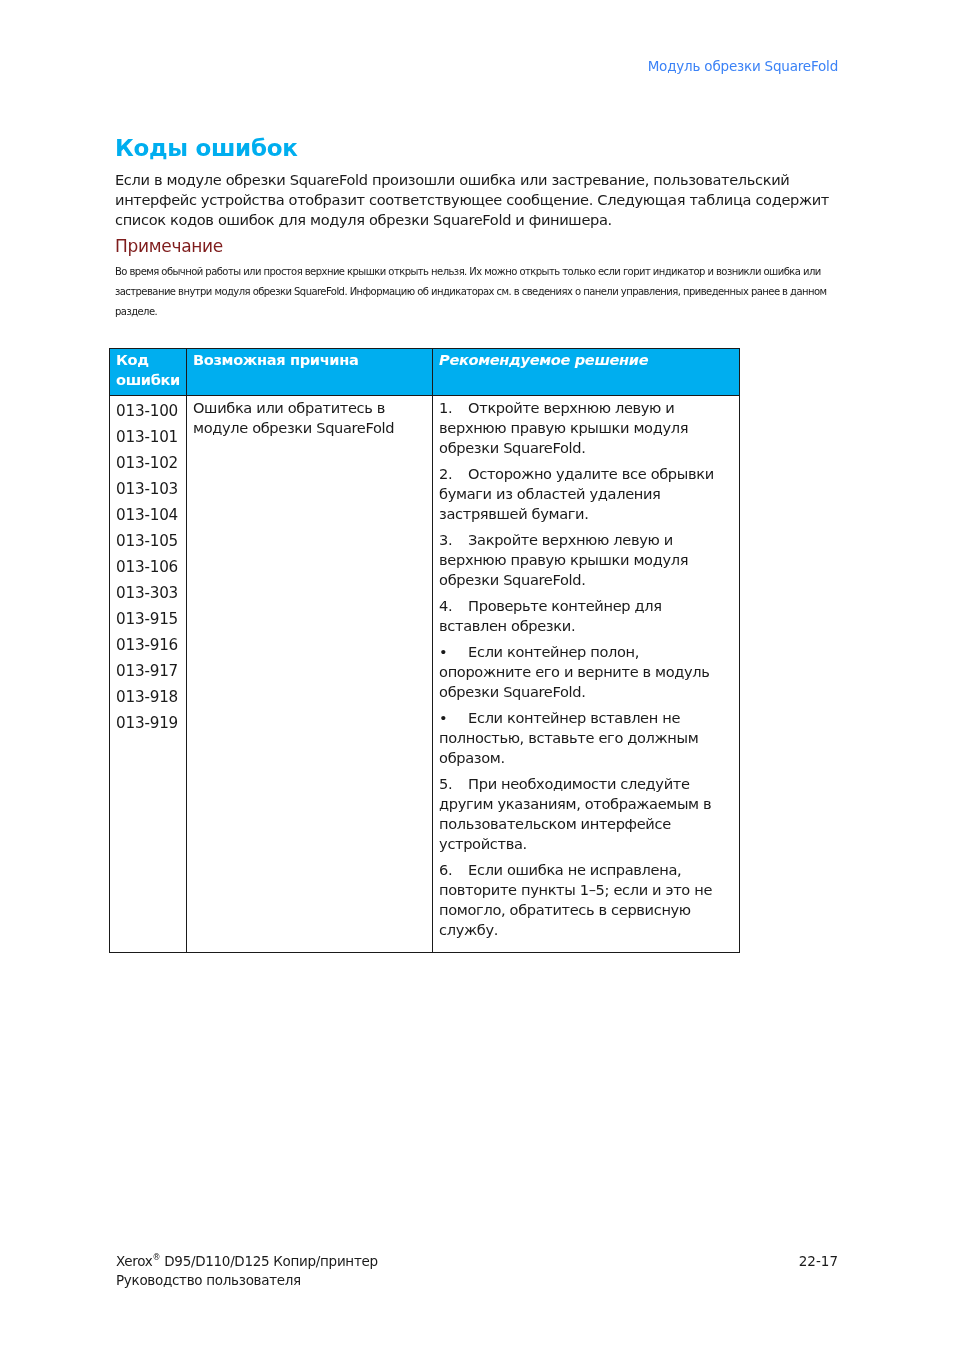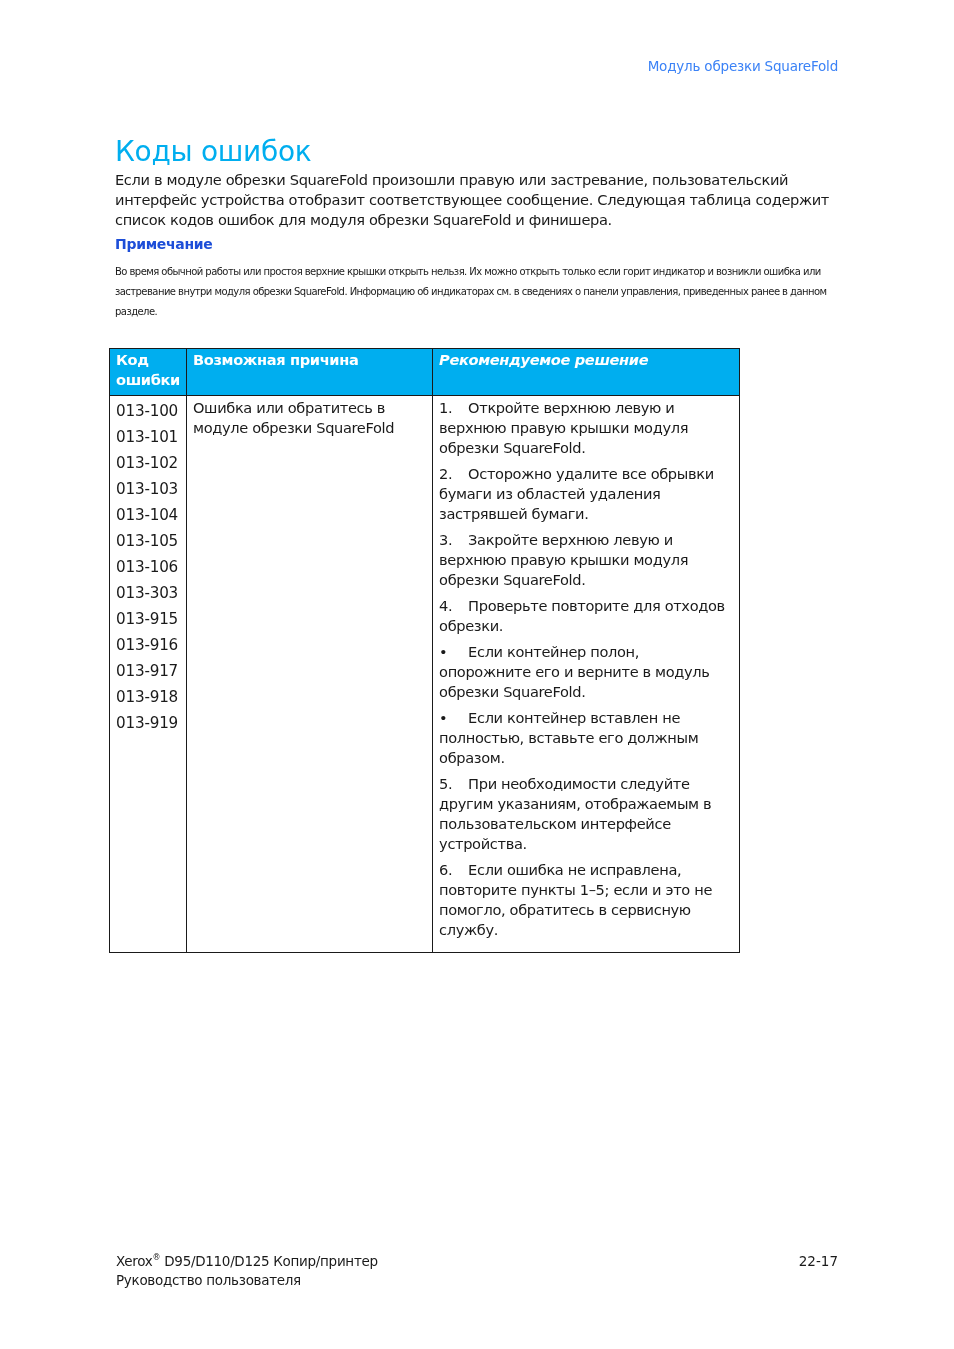--- a/index.html
+++ b/index.html
@@ -21,42 +21,42 @@
       right: 116px;
       font-size: 13.5px;
       letter-spacing: -0.2px;
       color: #3b82f6;
     }
     .section-title {
       position: absolute;
       left: 115px;
       top: 135px;
       margin: 0;
-      font-size: 28px;
-      font-weight: normal;
+      font-size: 23px;
+      font-weight: bold;
       color: #00aeef;
       letter-spacing: -0.3px;
     }
     .intro {
       position: absolute;
       left: 115px;
       top: 170px;
       width: 720px;
       margin: 0;
       font-size: 14.6px;
       line-height: 20px;
       letter-spacing: -0.35px;
     }
     .note-label {
       position: absolute;
       left: 115px;
       top: 236px;
-      font-size: 14px;
-      font-weight: bold;
-      color: #1d4ed8;
+      font-size: 17px;
+      font-weight: normal;
+      color: #7f1d1d;
       letter-spacing: -0.3px;
     }
     .note-text {
       position: absolute;
       left: 115px;
       top: 262px;
       width: 720px;
       margin: 0;
       font-size: 10px;
       line-height: 20px;
@@ -131,21 +131,21 @@
       line-height: 19px;
     }
   </style>
 </head>
 <body>
 
 <div class="running-header">Модуль обрезки SquareFold</div>
 
 <h1 class="section-title">Коды ошибок</h1>
 
-<p class="intro">Если в модуле обрезки SquareFold произошли правую или застревание, пользовательский интерфейс устройства отобразит соответствующее сообщение. Следующая таблица содержит список кодов ошибок для модуля обрезки SquareFold и финишера.</p>
+<p class="intro">Если в модуле обрезки SquareFold произошли ошибка или застревание, пользовательский интерфейс устройства отобразит соответствующее сообщение. Следующая таблица содержит список кодов ошибок для модуля обрезки SquareFold и финишера.</p>
 
 <div class="note-label">Примечание</div>
 
 <p class="note-text">Во время обычной работы или простоя верхние крышки открыть нельзя. Их можно открыть только если горит индикатор и возникли ошибка или застревание внутри модуля обрезки SquareFold. Информацию об индикаторах см. в сведениях о панели управления, приведенных ранее в данном разделе.</p>
 
 <table class="error-table">
   <thead>
     <tr>
       <th class="col-code">Код ошибки</th>
       <th class="col-cause">Возможная причина</th>
@@ -167,21 +167,21 @@
         <div class="code">013-916</div>
         <div class="code">013-917</div>
         <div class="code">013-918</div>
         <div class="code">013-919</div>
       </td>
       <td class="cause">Ошибка или обратитесь в модуле обрезки SquareFold</td>
       <td class="solution-cell">
         <div class="step"><span class="num">1.</span><span>Откройте верхнюю левую и верхнюю правую крышки модуля обрезки SquareFold.</span></div>
         <div class="step"><span class="num">2.</span><span>Осторожно удалите все обрывки бумаги из областей удаления застрявшей бумаги.</span></div>
         <div class="step"><span class="num">3.</span><span>Закройте верхнюю левую и верхнюю правую крышки модуля обрезки SquareFold.</span></div>
-        <div class="step"><span class="num">4.</span><span>Проверьте повторите для отходов обрезки.</span></div>
+        <div class="step"><span class="num">4.</span><span>Проверьте контейнер для вставлен обрезки.</span></div>
         <div class="step"><span class="num">•</span><span>Если контейнер полон, опорожните его и верните в модуль обрезки SquareFold.</span></div>
         <div class="step"><span class="num">•</span><span>Если контейнер вставлен не полностью, вставьте его должным образом.</span></div>
         <div class="step"><span class="num">5.</span><span>При необходимости следуйте другим указаниям, отображаемым в пользовательском интерфейсе устройства.</span></div>
         <div class="step"><span class="num">6.</span><span>Если ошибка не исправлена, повторите пункты 1–5; если и это не помогло, обратитесь в сервисную службу.</span></div>
       </td>
     </tr>
   </tbody>
 </table>
 
 <div class="footer-left">

